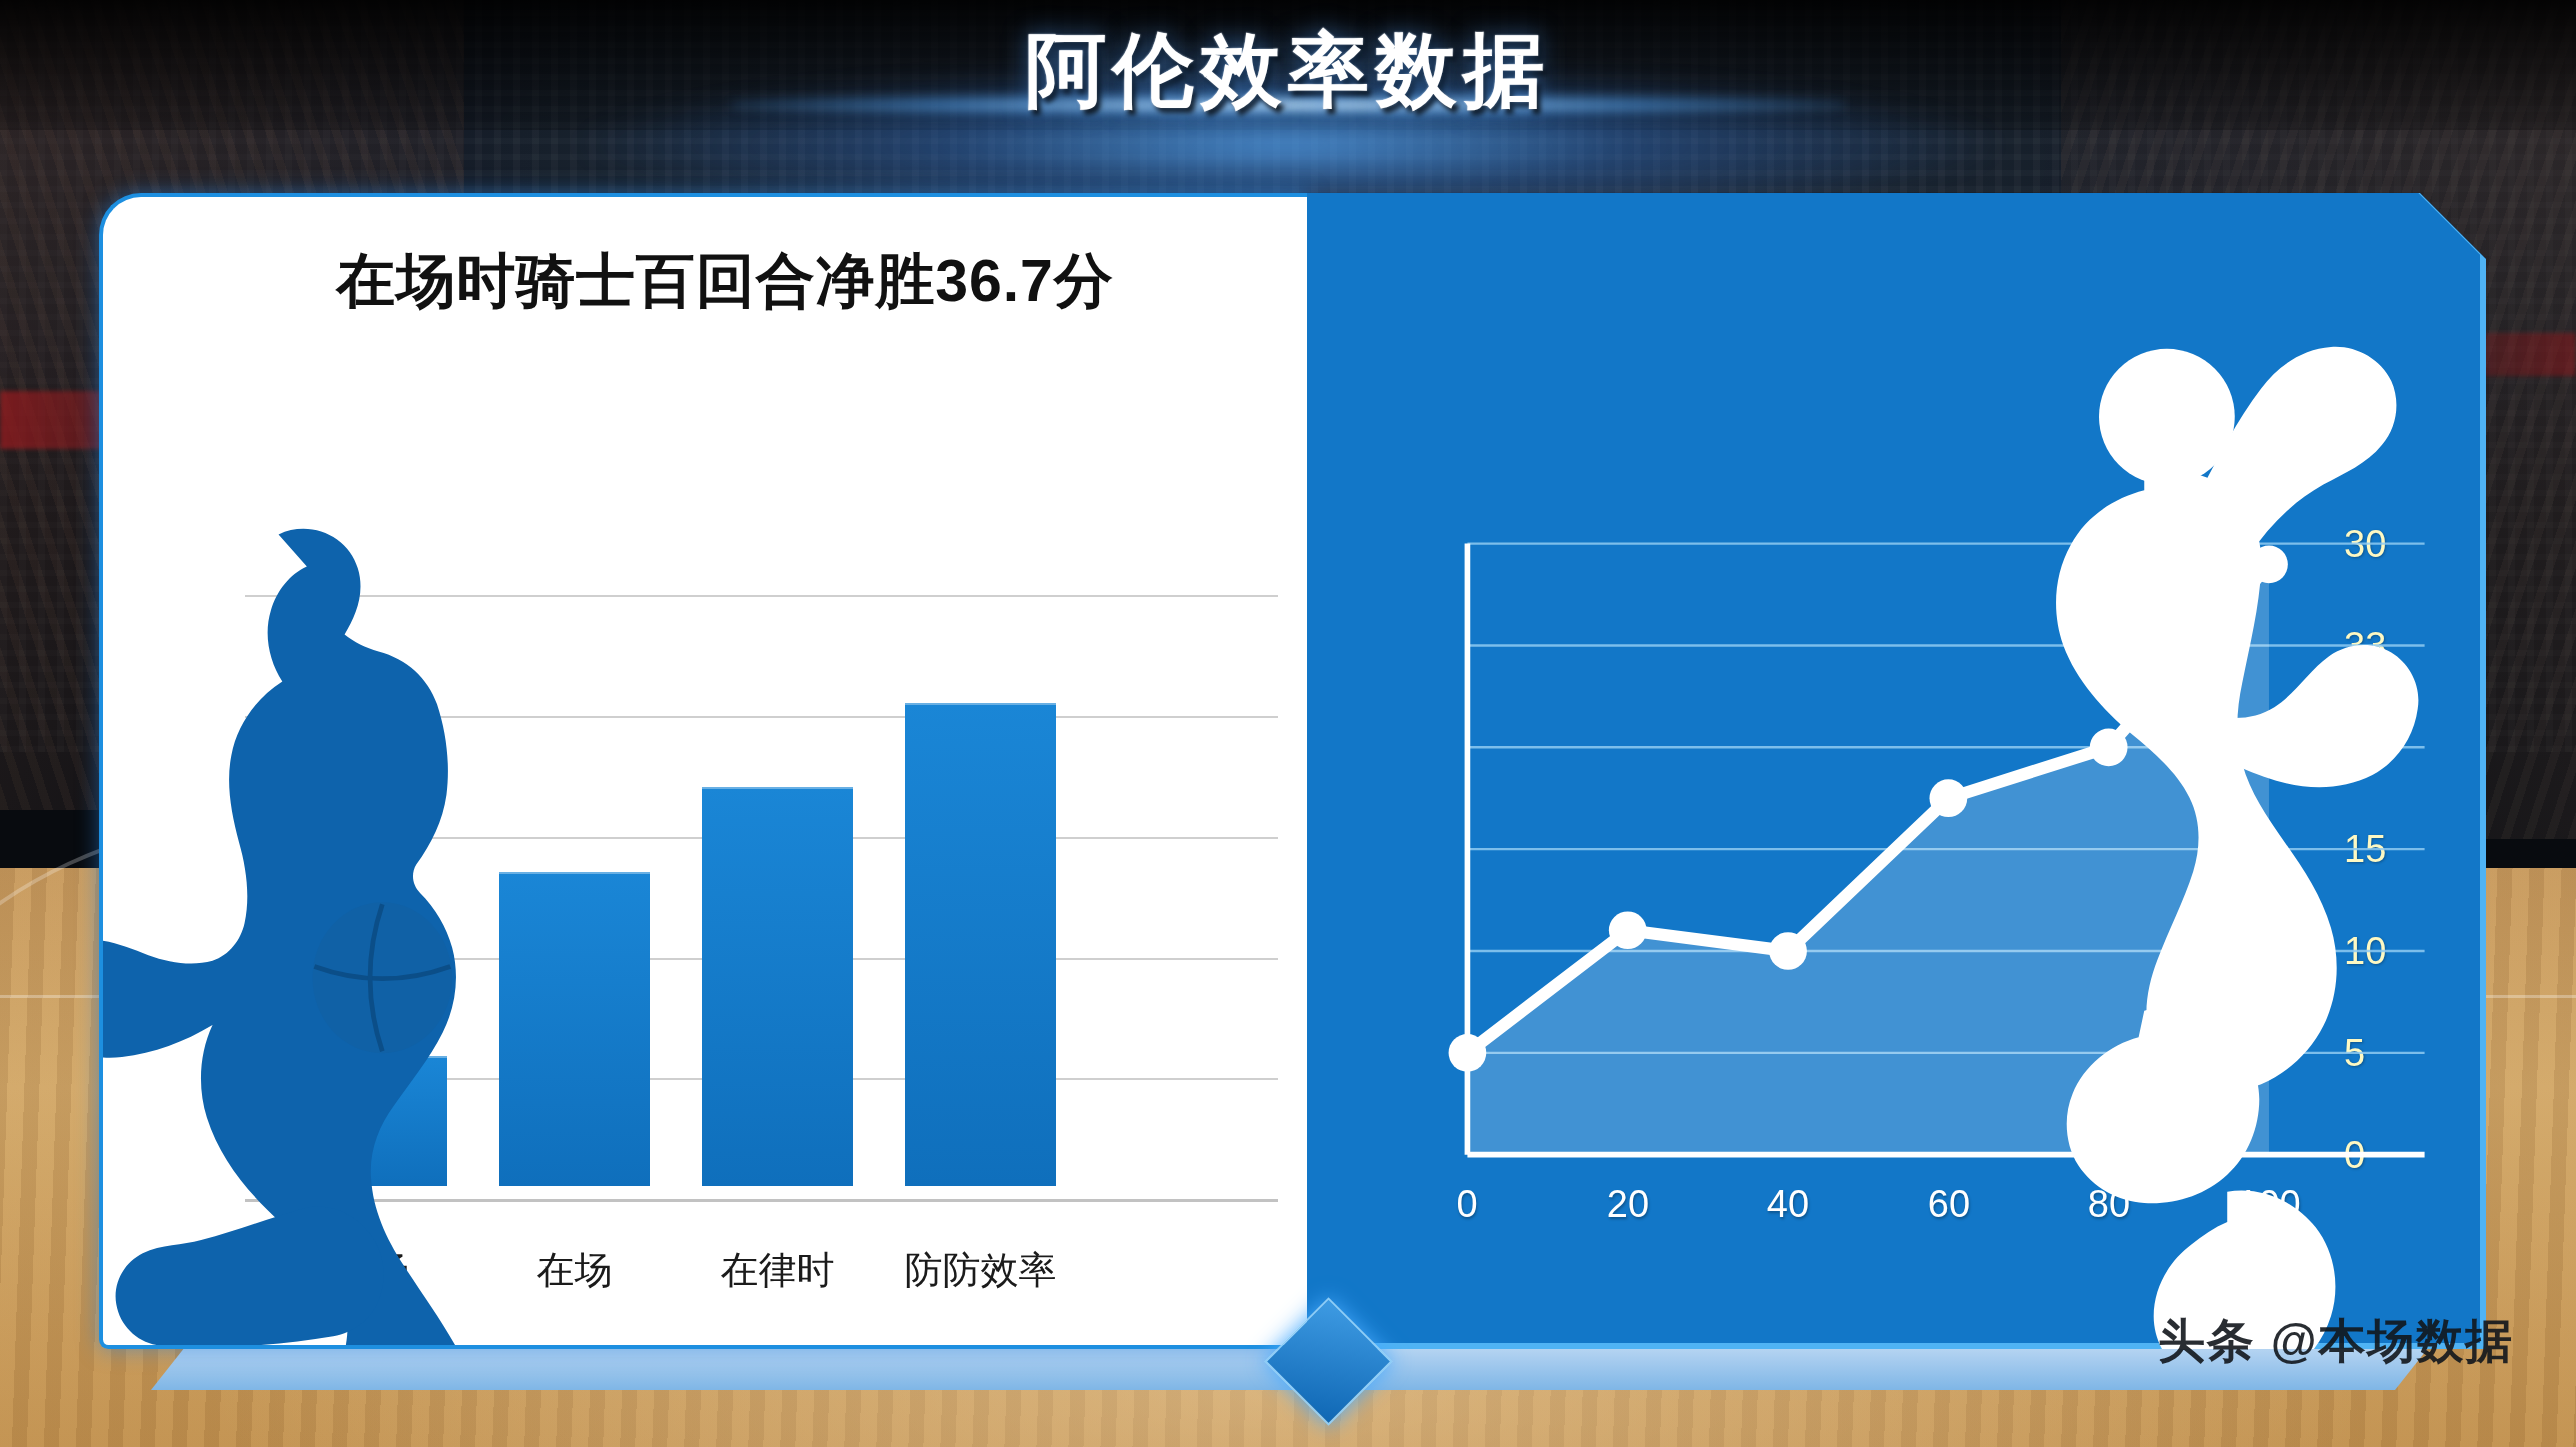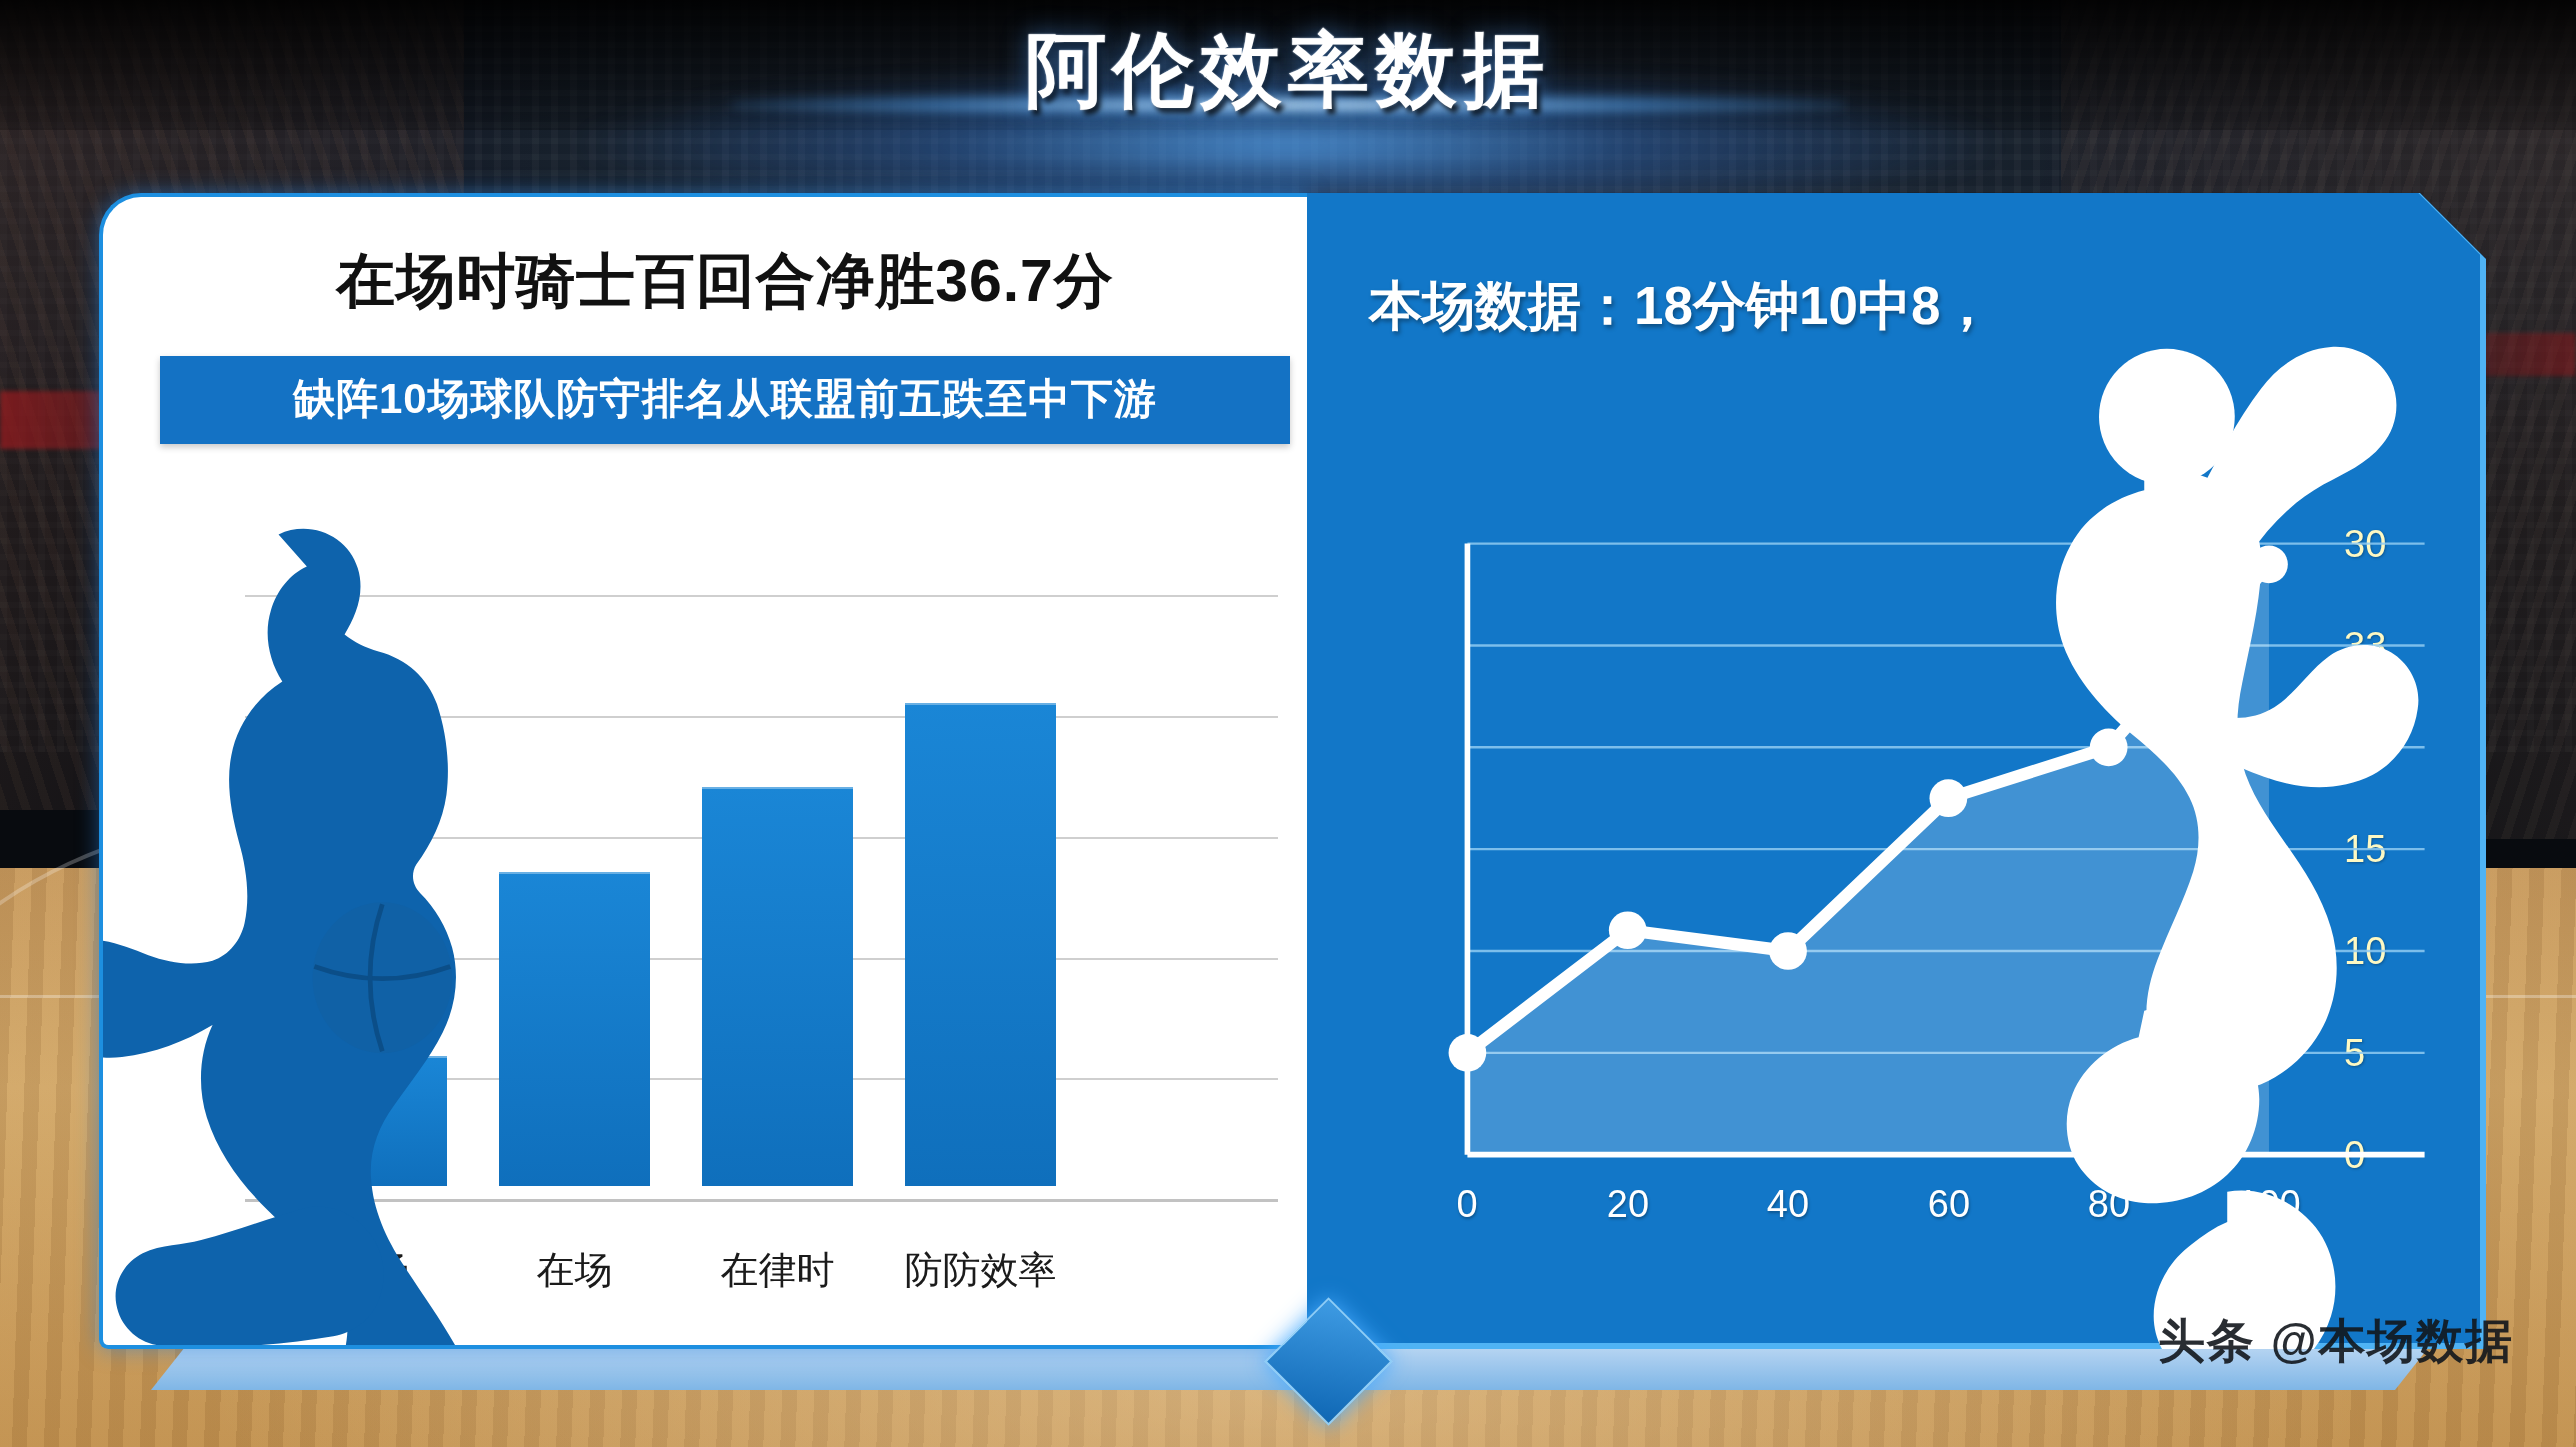--- a/index.html
+++ b/index.html
@@ -162,21 +162,20 @@
 
 <div id="title">阿伦效率数据</div>
 
 <div id="panels">
 
   <div id="left-panel">
 
     <div id="left-head">
       <div id="left-title">在场时骑士百回合净胜36.7分</div>
     </div>
-    <div id="left-sub">缺阵10场球队防守排名从联盟前五跌至中下游</div>
 
     <div id="bar-chart">
       <div class="grid-line" style="top:30px"></div>
       <div class="grid-line" style="top:151px"></div>
       <div class="grid-line" style="top:272px"></div>
       <div class="grid-line" style="top:393px"></div>
       <div class="grid-line" style="top:513px"></div>
       <div id="bar-baseline"></div>
 
       <div class="bar" id="bar-0" style="left: 193px; height: 130px;"></div>
@@ -213,21 +212,20 @@
       <path d="M246 486 q72 26 144 0" stroke="#0B4E88" stroke-width="5" fill="none"></path>
       <path d="M318 420 q-26 78 0 156" stroke="#0B4E88" stroke-width="5" fill="none"></path>
     </svg>
   </div>
 
   <div id="right-panel">
     <div id="right-panel-border"></div>
     <div id="right-inner"></div>
 
     <div id="right-text">
-      <div>本场数据：18分钟10中8，</div>
     </div>
 
     <div id="line-chart">
 
       <div class="ytick" style="top:651px;width:142px">0</div>
       <div class="ytick" style="top:549px;width:142px">5</div>
       <div class="ytick" style="top:447px;width:142px">10</div>
       <div class="ytick" style="top:345px;width:142px">15</div>
       <div class="ytick" style="top:243px;width:142px">20</div>
       <div class="ytick" style="top:142px;width:142px">33</div>

